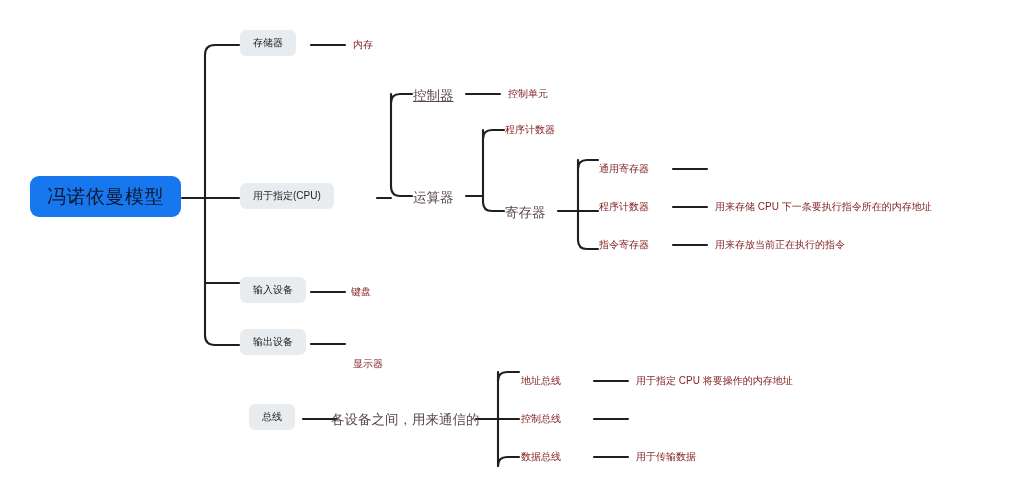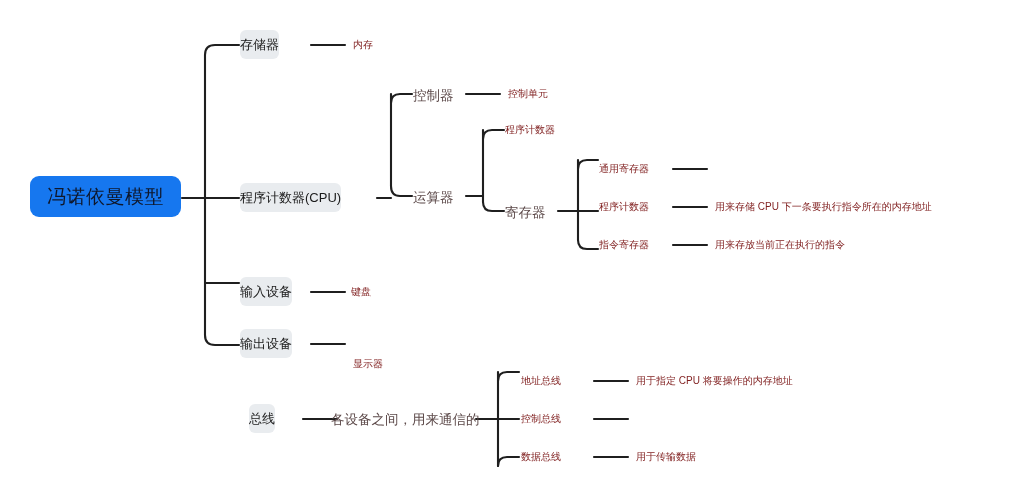--- a/index.html
+++ b/index.html
@@ -37,23 +37,23 @@
     font-size: 19px;
     font-weight: 400;
     border-radius: 9px;
     padding: 11px 17px;
     letter-spacing: 0.5px;
   }
   
   .n-box {
     background: #e9ecef;
     color: #1b1b1b;
-    font-size: 13px;
+    font-size: 10px;
     border-radius: 6px;
-    padding: 8px 0;
+    padding: 8px 13px;
   }
   
   .n-mid {
     color: #5d4a4a;
     font-size: 13.5px;
     padding: 2px 0;
   }
   
   .n-leaf {
     color: #7f1d1d;
@@ -120,28 +120,28 @@
 
       <path d="M594,381 L628,381"></path>
       <path d="M594,419 L628,419"></path>
       <path d="M594,457 L628,457"></path>
     </g>
   </svg>
 
   <div class="node n-root" style="left:30px; top:176px;">冯诺依曼模型</div>
 
   <div class="node n-box" style="left:240px; top:30px;">存储器</div>
-  <div class="node n-box" style="left:240px; top:183px;">程序计数器(CPU)</div>
+  <div class="node n-box" style="left:240px; top:183px;">用于指定(CPU)</div>
   <div class="node n-box" style="left:240px; top:277px;">输入设备</div>
   <div class="node n-box" style="left:240px; top:329px;">输出设备</div>
   <div class="node n-box" style="left:249px; top:404px;">总线</div>
 
   <div class="node n-leaf" style="left:353px; top:38px;">内存</div>
 
-  <div class="node n-mid" style="left:413px; top:87px;">控制器</div>
+  <div class="node n-mid" style="left:413px; top:87px;text-decoration:underline;">控制器</div>
   <div class="node n-mid" style="left:413px; top:189px;">运算器</div>
 
   <div class="node n-leaf" style="left:508px; top:87px;">控制单元</div>
   <div class="node n-leaf" style="left:505px; top:123px;">程序计数器</div>
   <div class="node n-mid" style="left:505px; top:204px;">寄存器</div>
 
   <div class="node n-leaf" style="left:599px; top:162px;">通用寄存器</div>
   <div class="node n-leaf" style="left:599px; top:200px;">程序计数器</div>
   <div class="node n-leaf" style="left:599px; top:238px;">指令寄存器</div>
 

